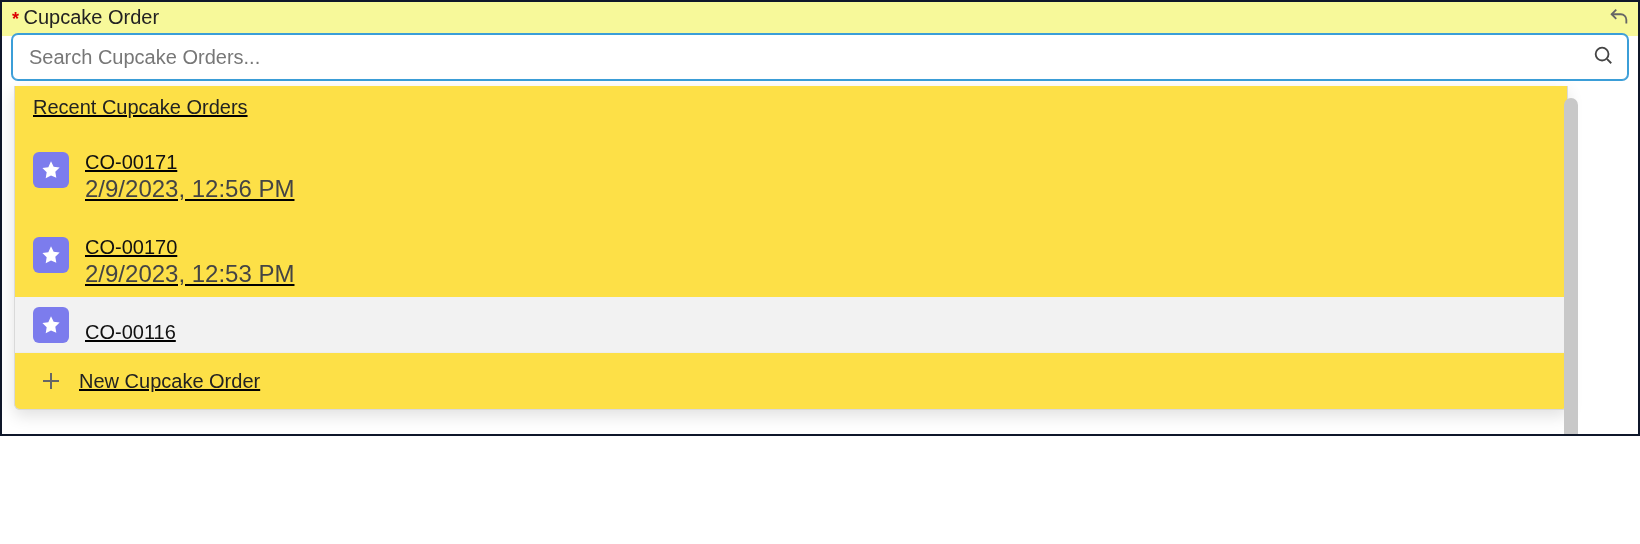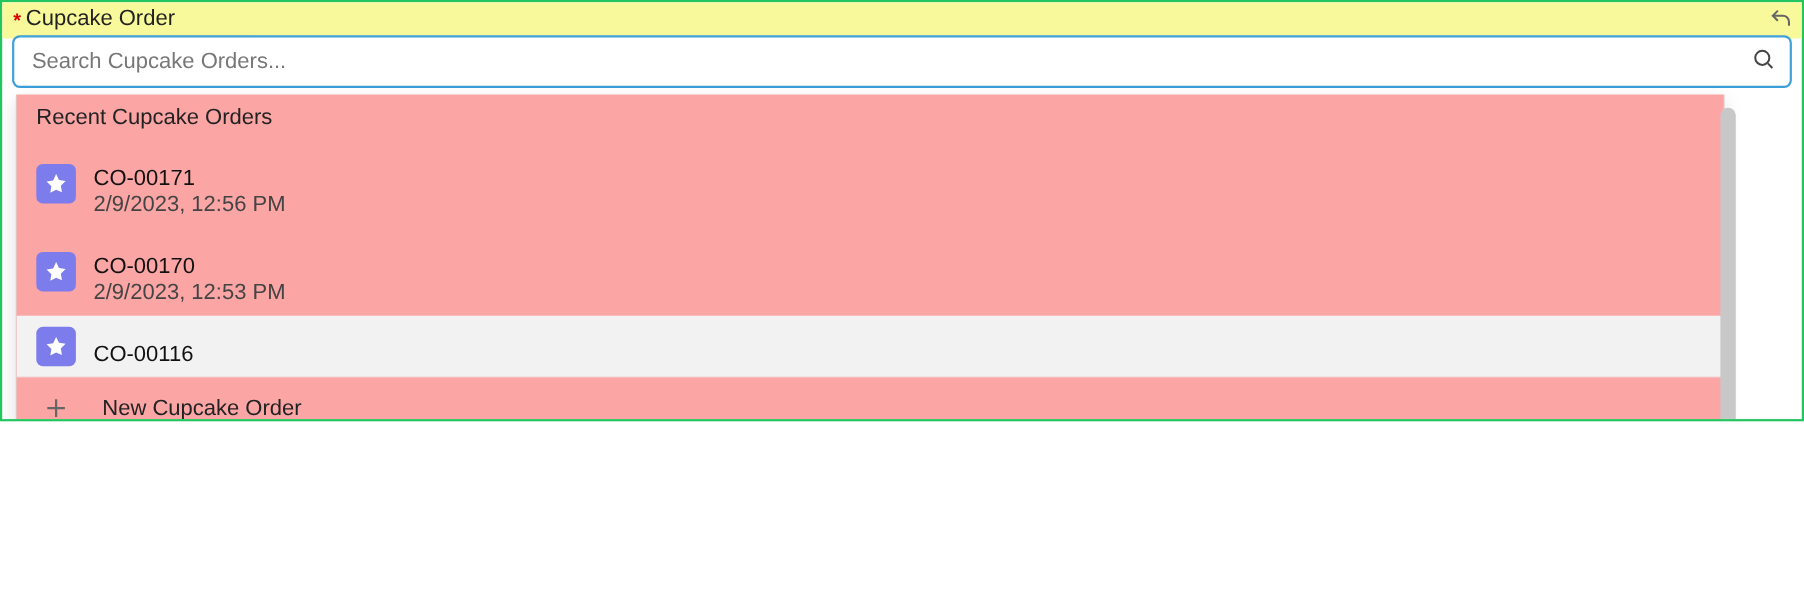--- a/index.html
+++ b/index.html
@@ -1,38 +1,38 @@
 <!DOCTYPE html>
 <html><head>
 <meta charset="utf-8">
 <style>
   * { box-sizing: border-box; margin:0; padding:0; }
   html, body { width:1640px; height:544px; font-family: -apple-system, "Segoe UI", Arial, sans-serif; background:#fff; }
-  .frame { width:1640px; height:383px; border:2px solid #22c55e; position:relative; overflow:hidden; }
+  .frame { width:1640px; height:436px; border:2px solid #0f172a; position:relative; overflow:hidden; }
   .field-header { background:#f7f99a; padding:4px 10px 6px 10px; position:relative; }
   .req-star { color:#d00; font-size:18px; font-weight:bold; vertical-align:middle; }
   .field-label { font-size:20px; color:#222; }
   .undo-btn { position:absolute; right:6px; top:4px; width:24px; height:24px; color:#555; }
   .undo-btn svg { width:22px; height:22px; }
   .search-wrap { margin: -2px 10px 0 10px; position:relative; }
   .search-input { width:100%; height:46px; border:1px solid #3b9ed8; border-radius:6px; padding:0 48px 0 16px; font-size:20px; color:#222; outline:none; box-shadow: 0 0 0 1px #3b9ed8; background:#fff; }
   .search-input::placeholder { color:#777; }
   .search-icon { position:absolute; right:14px; top:50%; transform:translateY(-50%); color:#444; }
   .search-icon svg { width:22px; height:22px; }
-  .dropdown { position:absolute; left:12px; right:70px; top:84px; background:#fca5a5; border:1px solid #d9d9d9; border-top:none; border-radius:0 0 6px 6px; box-shadow:0 6px 16px rgba(0,0,0,0.12); overflow:hidden; }
+  .dropdown { position:absolute; left:12px; right:70px; top:84px; background:#fde047; border:1px solid #d9d9d9; border-top:none; border-radius:0 0 6px 6px; box-shadow:0 6px 16px rgba(0,0,0,0.12); overflow:hidden;text-decoration:underline; }
   .dd-header { padding:10px 18px 8px 18px; font-size:20px; color:#222; }
   .list { }
   .list-item { display:flex; align-items:center; gap:16px; padding:8px 18px; cursor:pointer; }
   .list-item.hovered { background:#f2f2f2; }
   .icon-tile { width:36px; height:36px; background:#7c7ced; border-radius:6px; display:flex; align-items:center; justify-content:center; flex:0 0 36px; }
   .icon-tile svg { width:22px; height:22px; fill:#fff; }
   .item-text { display:flex; flex-direction:column;margin-top:15px; }
   .item-name { font-size:20px; color:#111; line-height:1.2; }
-  .item-sub  { font-size:20px; color:#444; line-height:1.25; }
-  .new-row { display:flex; align-items:center; gap:24px; padding:10px 18px; border-top:1px solid #eee; cursor:pointer; }
+  .item-sub  { font-size:24px; color:#444; line-height:1.25; }
+  .new-row { display:flex; align-items:center; gap:10px; padding:10px 18px; border-top:1px solid #eee; cursor:pointer; }
   .plus-box { width:36px; height:36px; display:flex; align-items:center; justify-content:center; color:#666; flex:0 0 36px; }
   .plus-box svg { width:24px; height:24px; stroke:#666; }
   .new-label { font-size:20px; color:#222; }
   
   .fake-scroll-track { position:absolute; right:60px; top:90px; width:14px; height:408px; background:transparent; }
   .fake-scroll-thumb { position:absolute; left:0; top:6px; width:14px; height:370px; background:#c8c8c8; border-radius:7px; }
   
   .cursor { position:absolute; left:46px; top:430px; width:28px; height:28px; pointer-events:none; }
   .cursor svg { width:28px; height:28px; }
 </style>

